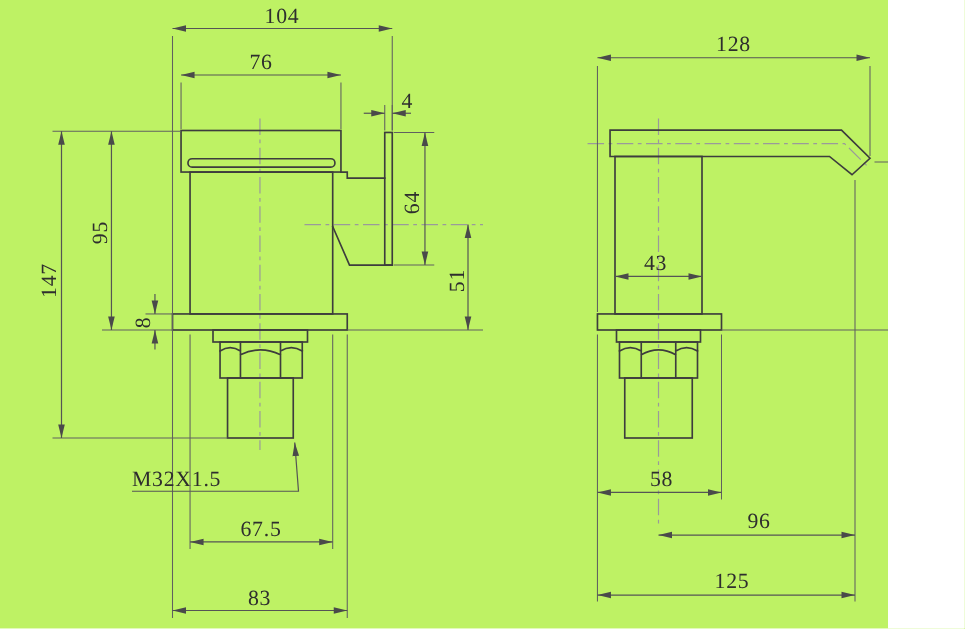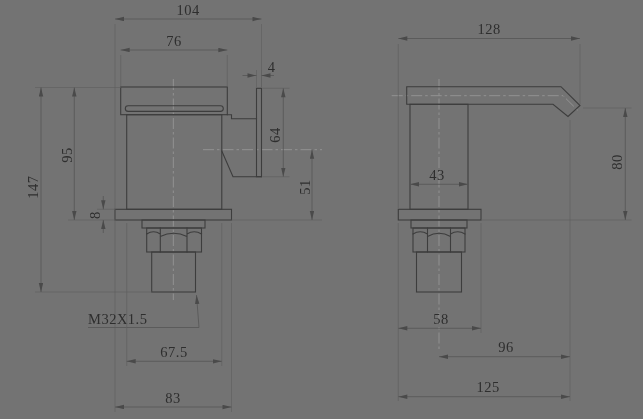--- a/index.html
+++ b/index.html
@@ -2,23 +2,23 @@
 <html><head>
 <meta charset="utf-8">
 <style>
   html, body {
     margin: 0;
     padding: 0;
     background: #ffffff;
   }
   .stage {
     position: relative;
-    width: 643px;
+    width: 592px;
     height: 419px;
-    background: #737373;
+    background: #bef264;
     overflow: hidden;
     font-family: "Liberation Serif", "DejaVu Serif", serif;
   }
   svg { display: block; }
   .outline  { stroke: #3d3d3d; stroke-width: 1.1; fill: none; stroke-linecap: square; }
   .dimline  { stroke: #555555; stroke-width: 0.8; fill: none; stroke-linecap: butt; }
   .extline  { stroke: #606060; stroke-width: 0.7; fill: none; }
   .centerline { stroke: #9a9a9a; stroke-width: 0.8; fill: none; stroke-dasharray: 11 3 2.5 3; }
   .dimtext {
     font-family: "Liberation Serif", "DejaVu Serif", serif;

